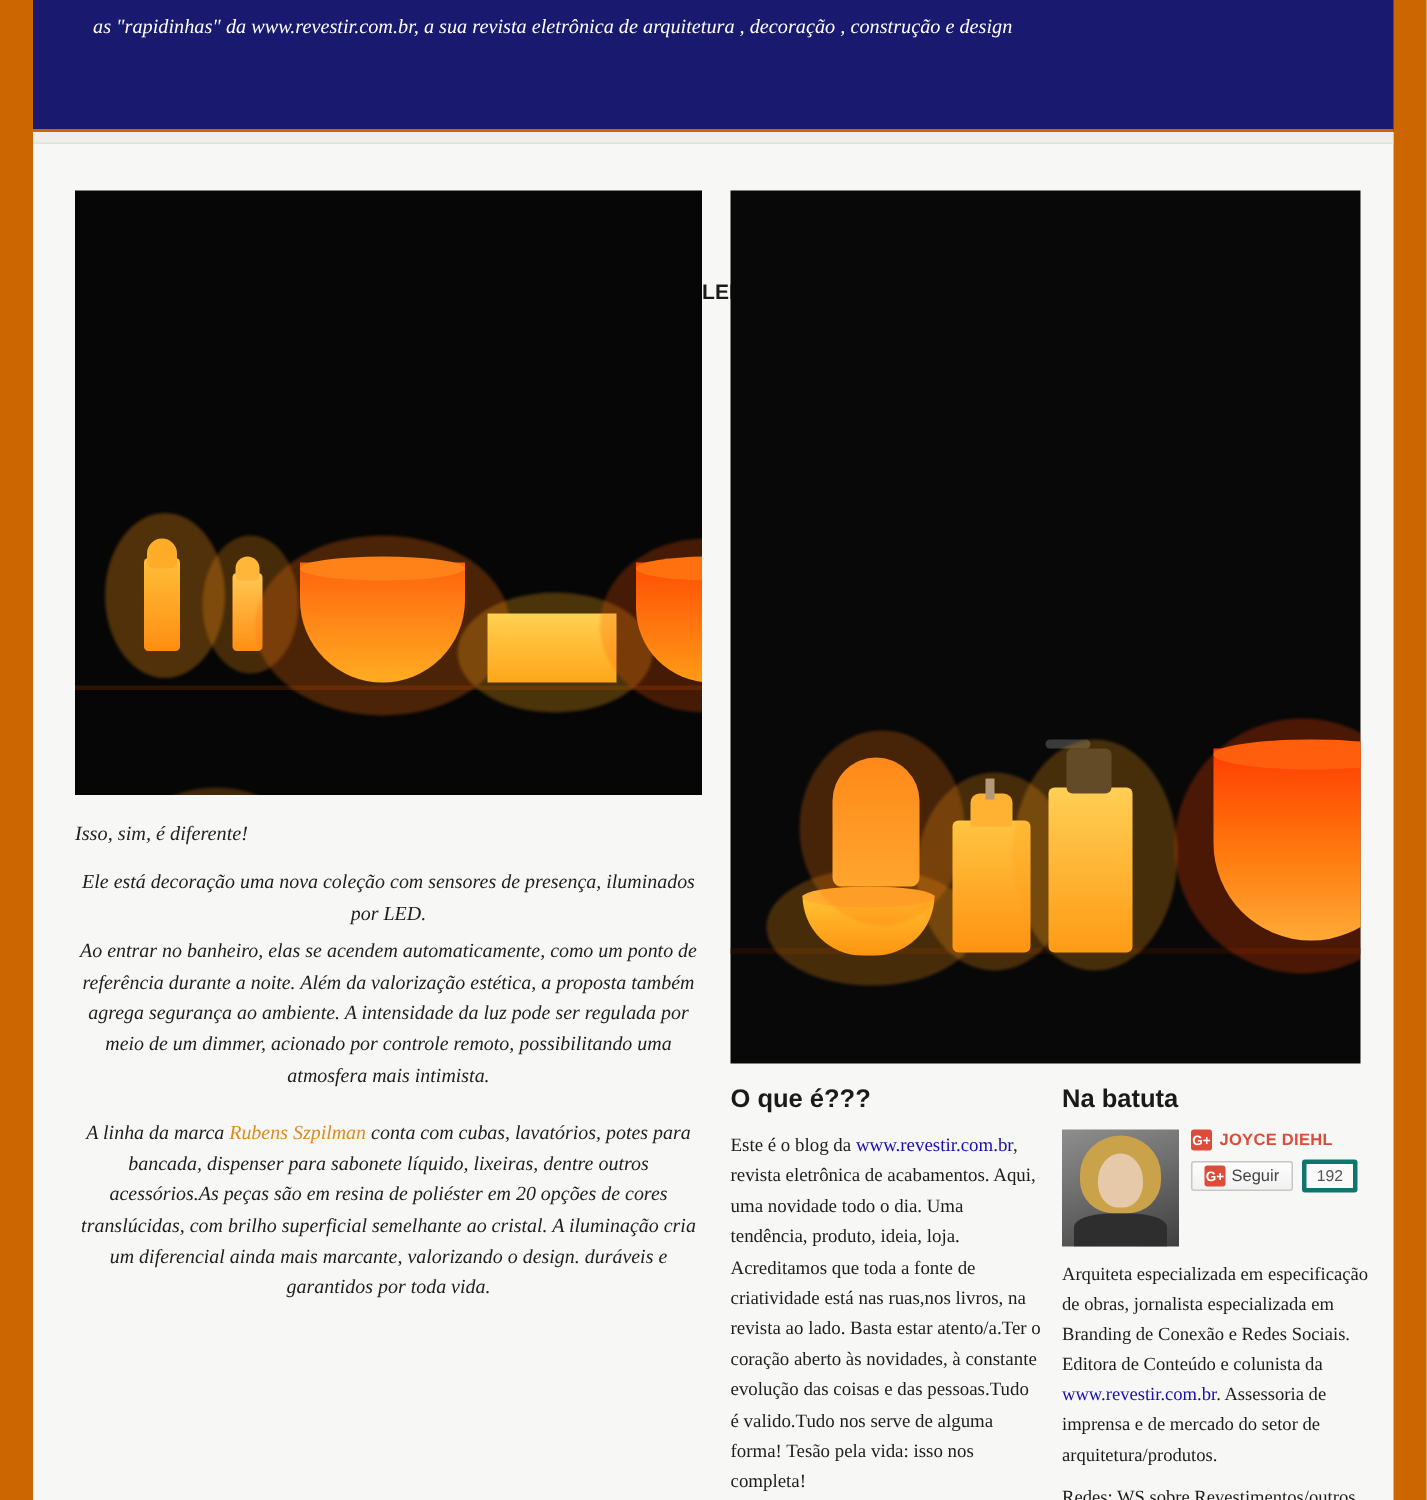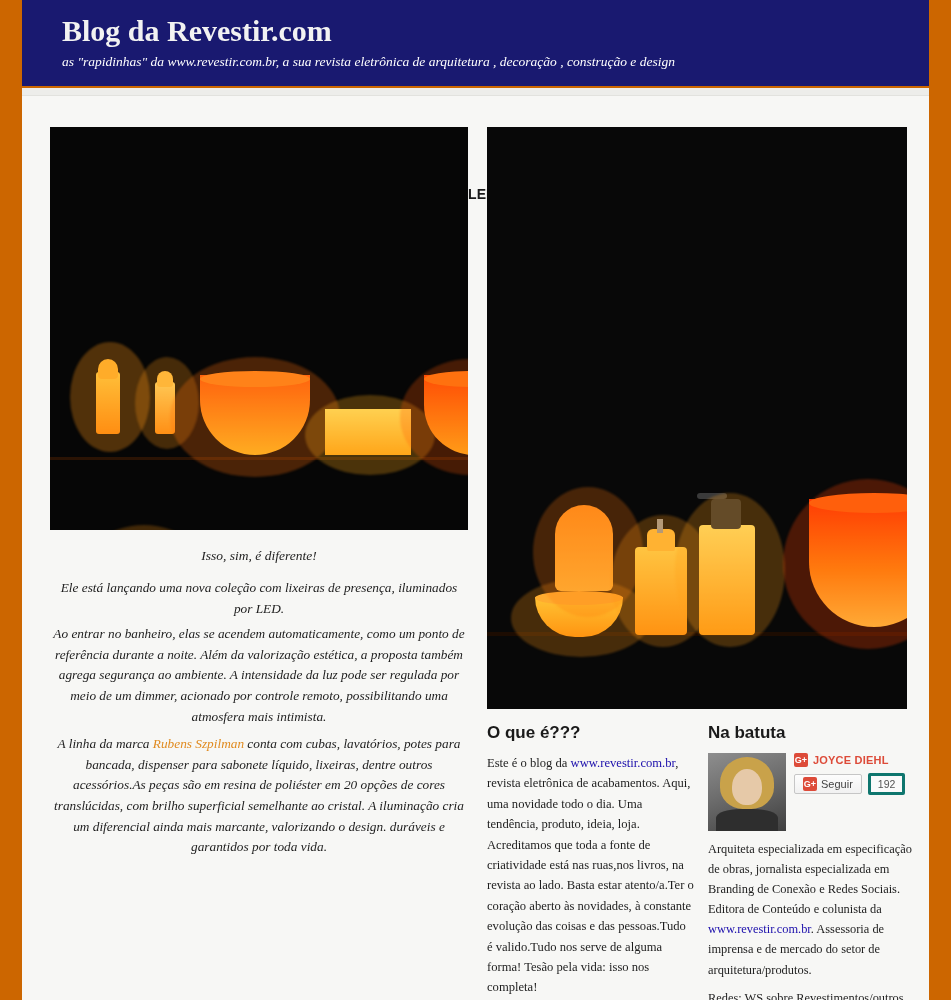--- a/index.html
+++ b/index.html
@@ -80,41 +80,40 @@
   }
   .photo-right {
     width: 420px;
     height: 582px;
     background: #080808;
     margin-top: 21px;
     position: relative;
     overflow: hidden;
   }
   .caption {
-    text-align: center;
     font-family: "Liberation Serif", serif;
     font-style: italic;
     font-size: 13.5px;
     color: #222;
     margin-top: 18px;
     width: 418px;
   }
   .body-text {
     font-family: "Liberation Serif", serif;
     font-size: 13.3px;
     line-height: 1.55;
     color: #1d1d1d;
     width: 418px;
     text-align: center;
     font-style: italic;
     margin-top: 18px;
   }
   .body-text.p2 { margin-top: 14px; }
   .body-text.p3 { margin-top: 5px; }
-  .body-text.p4 { margin-top: 7px; }
+  .body-text.p4 { margin-top: 18px; }
   .link-orange { color: #e08a1e; text-decoration: none; }
   .signature {
     font-family: "Liberation Serif", serif;
     font-style: italic;
     font-size: 13.5px;
     color: #1d1d1d;
     text-align: center;
     width: 418px;
     margin-top: 22px;
   }
@@ -186,21 +185,20 @@
   .profile-text a { color: #1a0dab; text-decoration: none; }
   
   .glow { position: absolute; border-radius: 50%; filter: blur(1px); }
 </style>
 </head>
 <body>
 
 <div class="page">
 
   <div class="header">
-    <div class="blog-title">Blog da Revestir.com</div>
     <div class="blog-subtitle">as "rapidinhas" da www.revestir.com.br, a sua revista eletrônica de arquitetura , decoração , construção  e design</div>
   </div>
 
   <div class="panel">
     <div class="topstrip"></div>
 
     <div class="post-title">Cubas e acessórios com LED</div>
 
     <div class="content-row">
 
@@ -227,21 +225,21 @@
 
           <div style="position:absolute;left:374px;top:248px;width:100px;height:80px;background:linear-gradient(#ff4a06,#ffb31f);border-radius:0 0 60px 60px;"></div>
           <div style="position:absolute;left:374px;top:244px;width:100px;height:16px;background:#ff7a14;border-radius:50%;"></div>
           <div class="glow" style="left:350px;top:232px;width:140px;height:116px;background:rgba(255,90,5,.26);"></div>
 
           <div class="glow" style="left:24px;top:398px;width:140px;height:128px;background:rgba(255,150,15,.24);"></div>
         </div>
 
         <div class="caption">Isso, sim, é diferente!</div>
 
-        <div class="body-text p2">Ele está lançando uma nova coleção com lixeiras de presença, iluminados por LED.</div>
+        <div class="body-text p2">Ele está decoração uma nova coleção com sensores de presença, iluminados por LED.</div>
         <div class="body-text p3">Ao entrar no banheiro, elas se acendem automaticamente, como um ponto de referência durante a noite. Além da valorização estética, a proposta também agrega segurança ao ambiente. A intensidade da luz pode ser regulada por meio de um dimmer, acionado por controle remoto, possibilitando uma atmosfera mais intimista.</div>
         <div class="body-text p4"><span>A linha da marca </span><a class="link-orange" href="#">Rubens Szpilman</a><span> conta com cubas, lavatórios, potes para bancada, dispenser para sabonete líquido, lixeiras, dentre outros acessórios.As peças são em resina de poliéster em 20 opções de cores translúcidas, com brilho superficial semelhante ao cristal. A iluminação cria um diferencial ainda mais marcante, valorizando o design. duráveis e garantidos por toda vida.</span></div>
 
 
       </div>
 
       <div class="side-col">
 
         <div class="photo-right">
           <div style="position:absolute;left:0;top:505px;width:100%;height:4px;background:#1c0c02;"></div>

